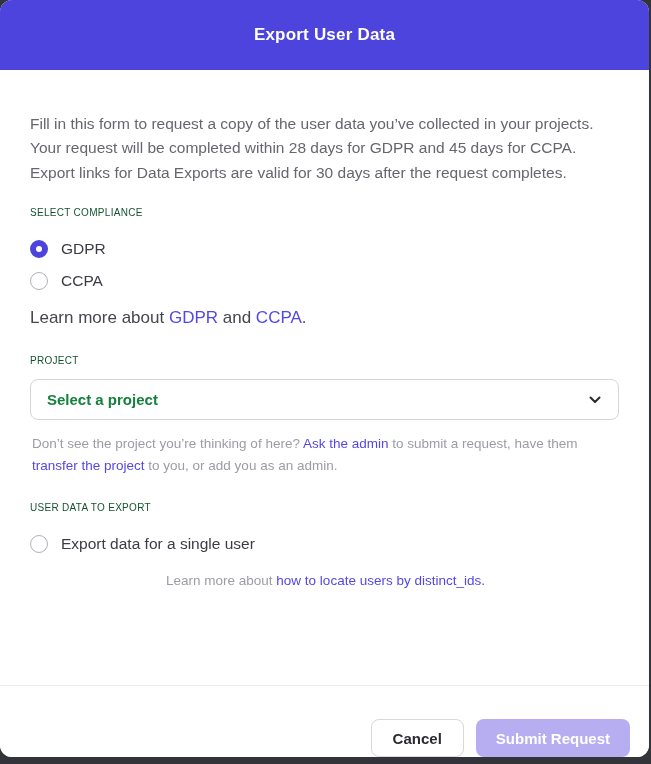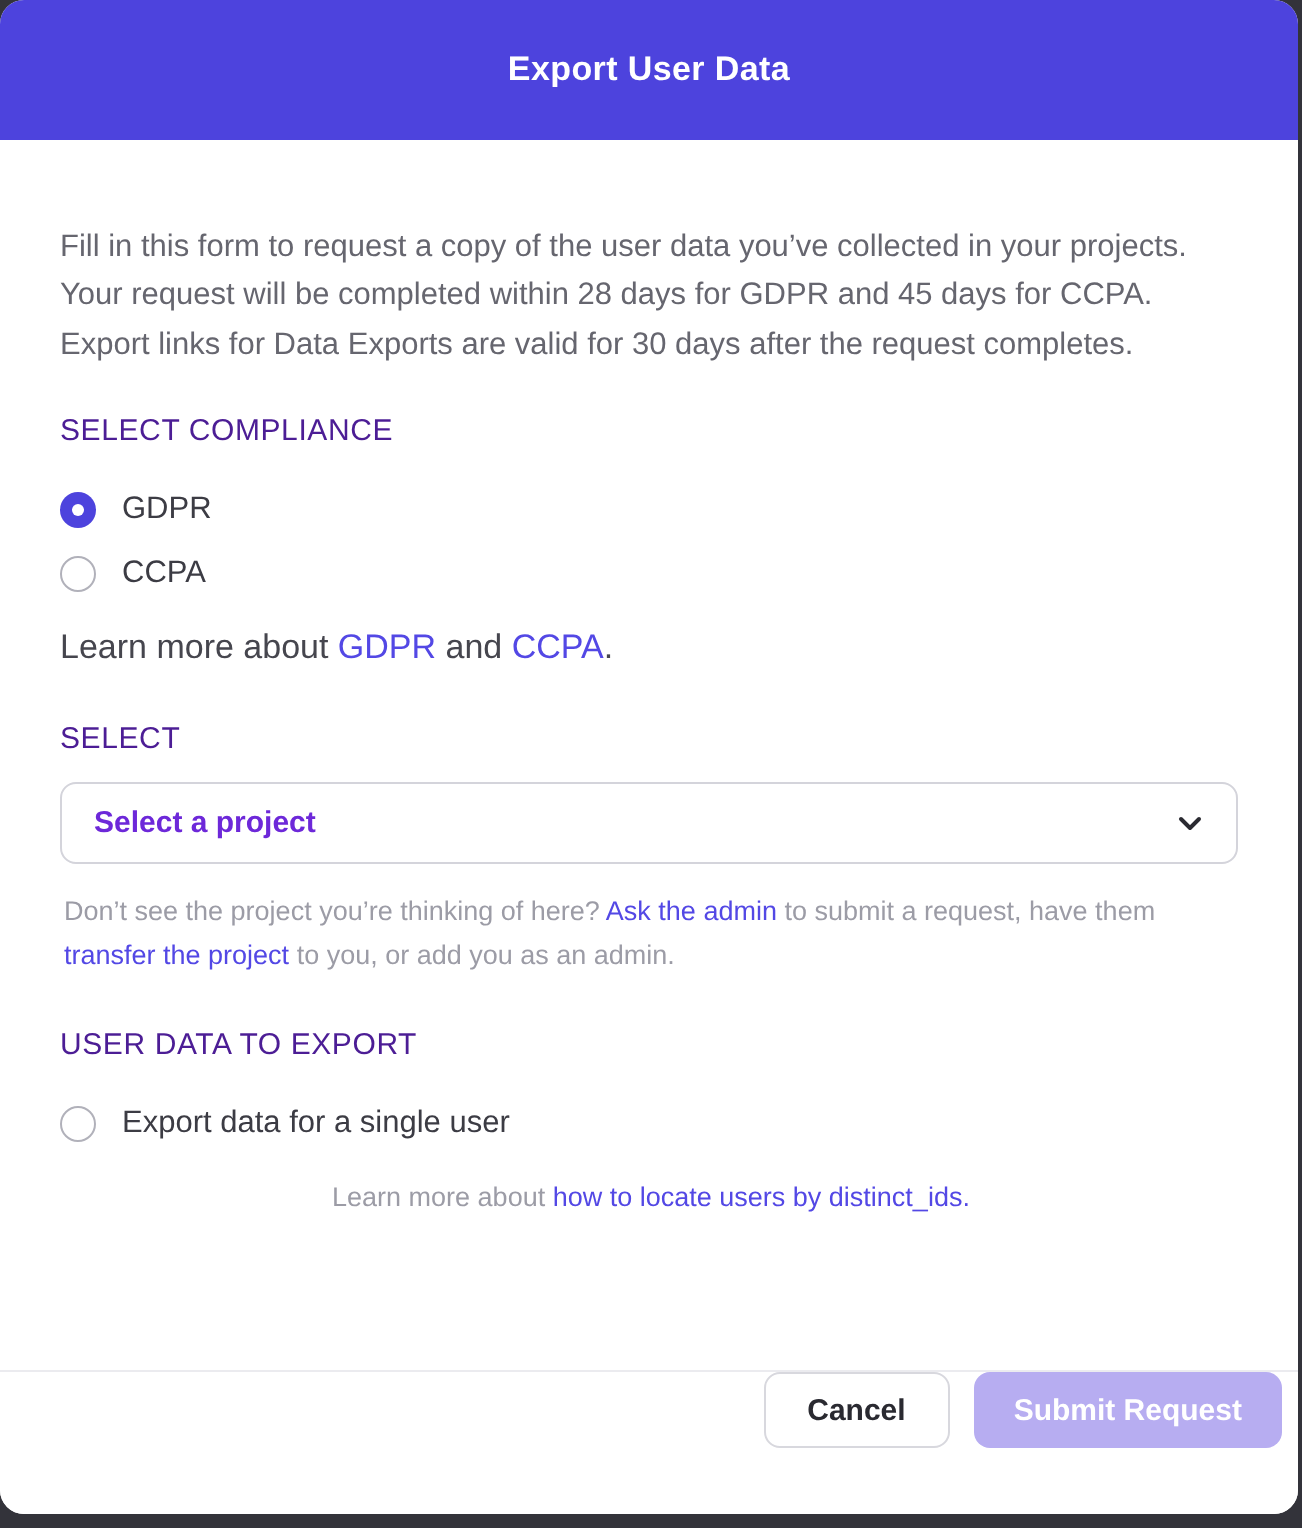--- a/index.html
+++ b/index.html
@@ -41,23 +41,23 @@
     box-sizing: border-box;
   }
   .description {
     margin: 0;
     font-size: 15.5px;
     line-height: 1.58;
     color: #66666f;
   }
   .section-label {
     margin: 22px 0 0 0;
-    font-size: 15px;
+    font-size: 10px;
     letter-spacing: 0.3px;
-    color: #4c1d95;
+    color: #14532d;
     font-weight: normal;
   }
   .radio-row {
     display: flex;
     align-items: center;
     margin-top: 22px;
   }
   .radio-row.tight { margin-top: 14px; }
   .radio-row.mid { margin-top: 18px; }
   .radio {
@@ -106,21 +106,21 @@
     background: #ffffff;
     display: flex;
     align-items: center;
     justify-content: space-between;
     padding: 0 16px;
     cursor: pointer;
   }
   .select-value {
     font-size: 15px;
     font-weight: bold;
-    color: #6d28d9;
+    color: #15803d;
   }
   .chevron {
     width: 14px;
     height: 14px;
     flex: none;
   }
   .help-text {
     margin: 13px 0 0 2px;
     font-size: 13.5px;
     line-height: 1.56;
@@ -132,24 +132,24 @@
     font-size: 13.5px;
     color: #9c9ca6;
     text-align: center;
   }
   .modal-footer {
     flex: none;
     height: 71px;
     border-top: 1px solid #ebebef;
     background: #ffffff;
     display: flex;
-    align-items: flex-start;
+    align-items: flex-end;
     justify-content: flex-end;
     gap: 12px;
-    padding-right: 8px;
+    padding-right: 19px;
   }
   .btn {
     height: 38px;
     border-radius: 8px;
     font-size: 15px;
     font-weight: bold;
     font-family: inherit;
     padding: 0 21px;
     cursor: pointer;
   }
@@ -188,21 +188,21 @@
 
     <div class="radio-row tight">
       <span class="radio"></span>
       <span class="radio-label">CCPA</span>
     </div>
 
     <p class="learn-more">
       <span>Learn more about </span><a class="link">GDPR</a><span> and </span><a class="link">CCPA</a><span>.</span>
     </p>
 
-    <p class="section-label project-label">SELECT</p>
+    <p class="section-label project-label">PROJECT</p>
 
     <div class="select-box">
       <span class="select-value">Select a project</span>
       <svg class="chevron" viewBox="0 0 14 14" fill="none">
         <path d="M2.5 4.5 L7 9 L11.5 4.5" stroke="#2a2a31" stroke-width="2" stroke-linecap="round" stroke-linejoin="round"></path>
       </svg>
     </div>
 
     <p class="help-text">
       <span>Don’t see the project you’re thinking of here? </span><a class="link">Ask the admin</a><span> to submit a request, have them </span><a class="link">transfer the project</a><span> to you, or add you as an admin.</span>

